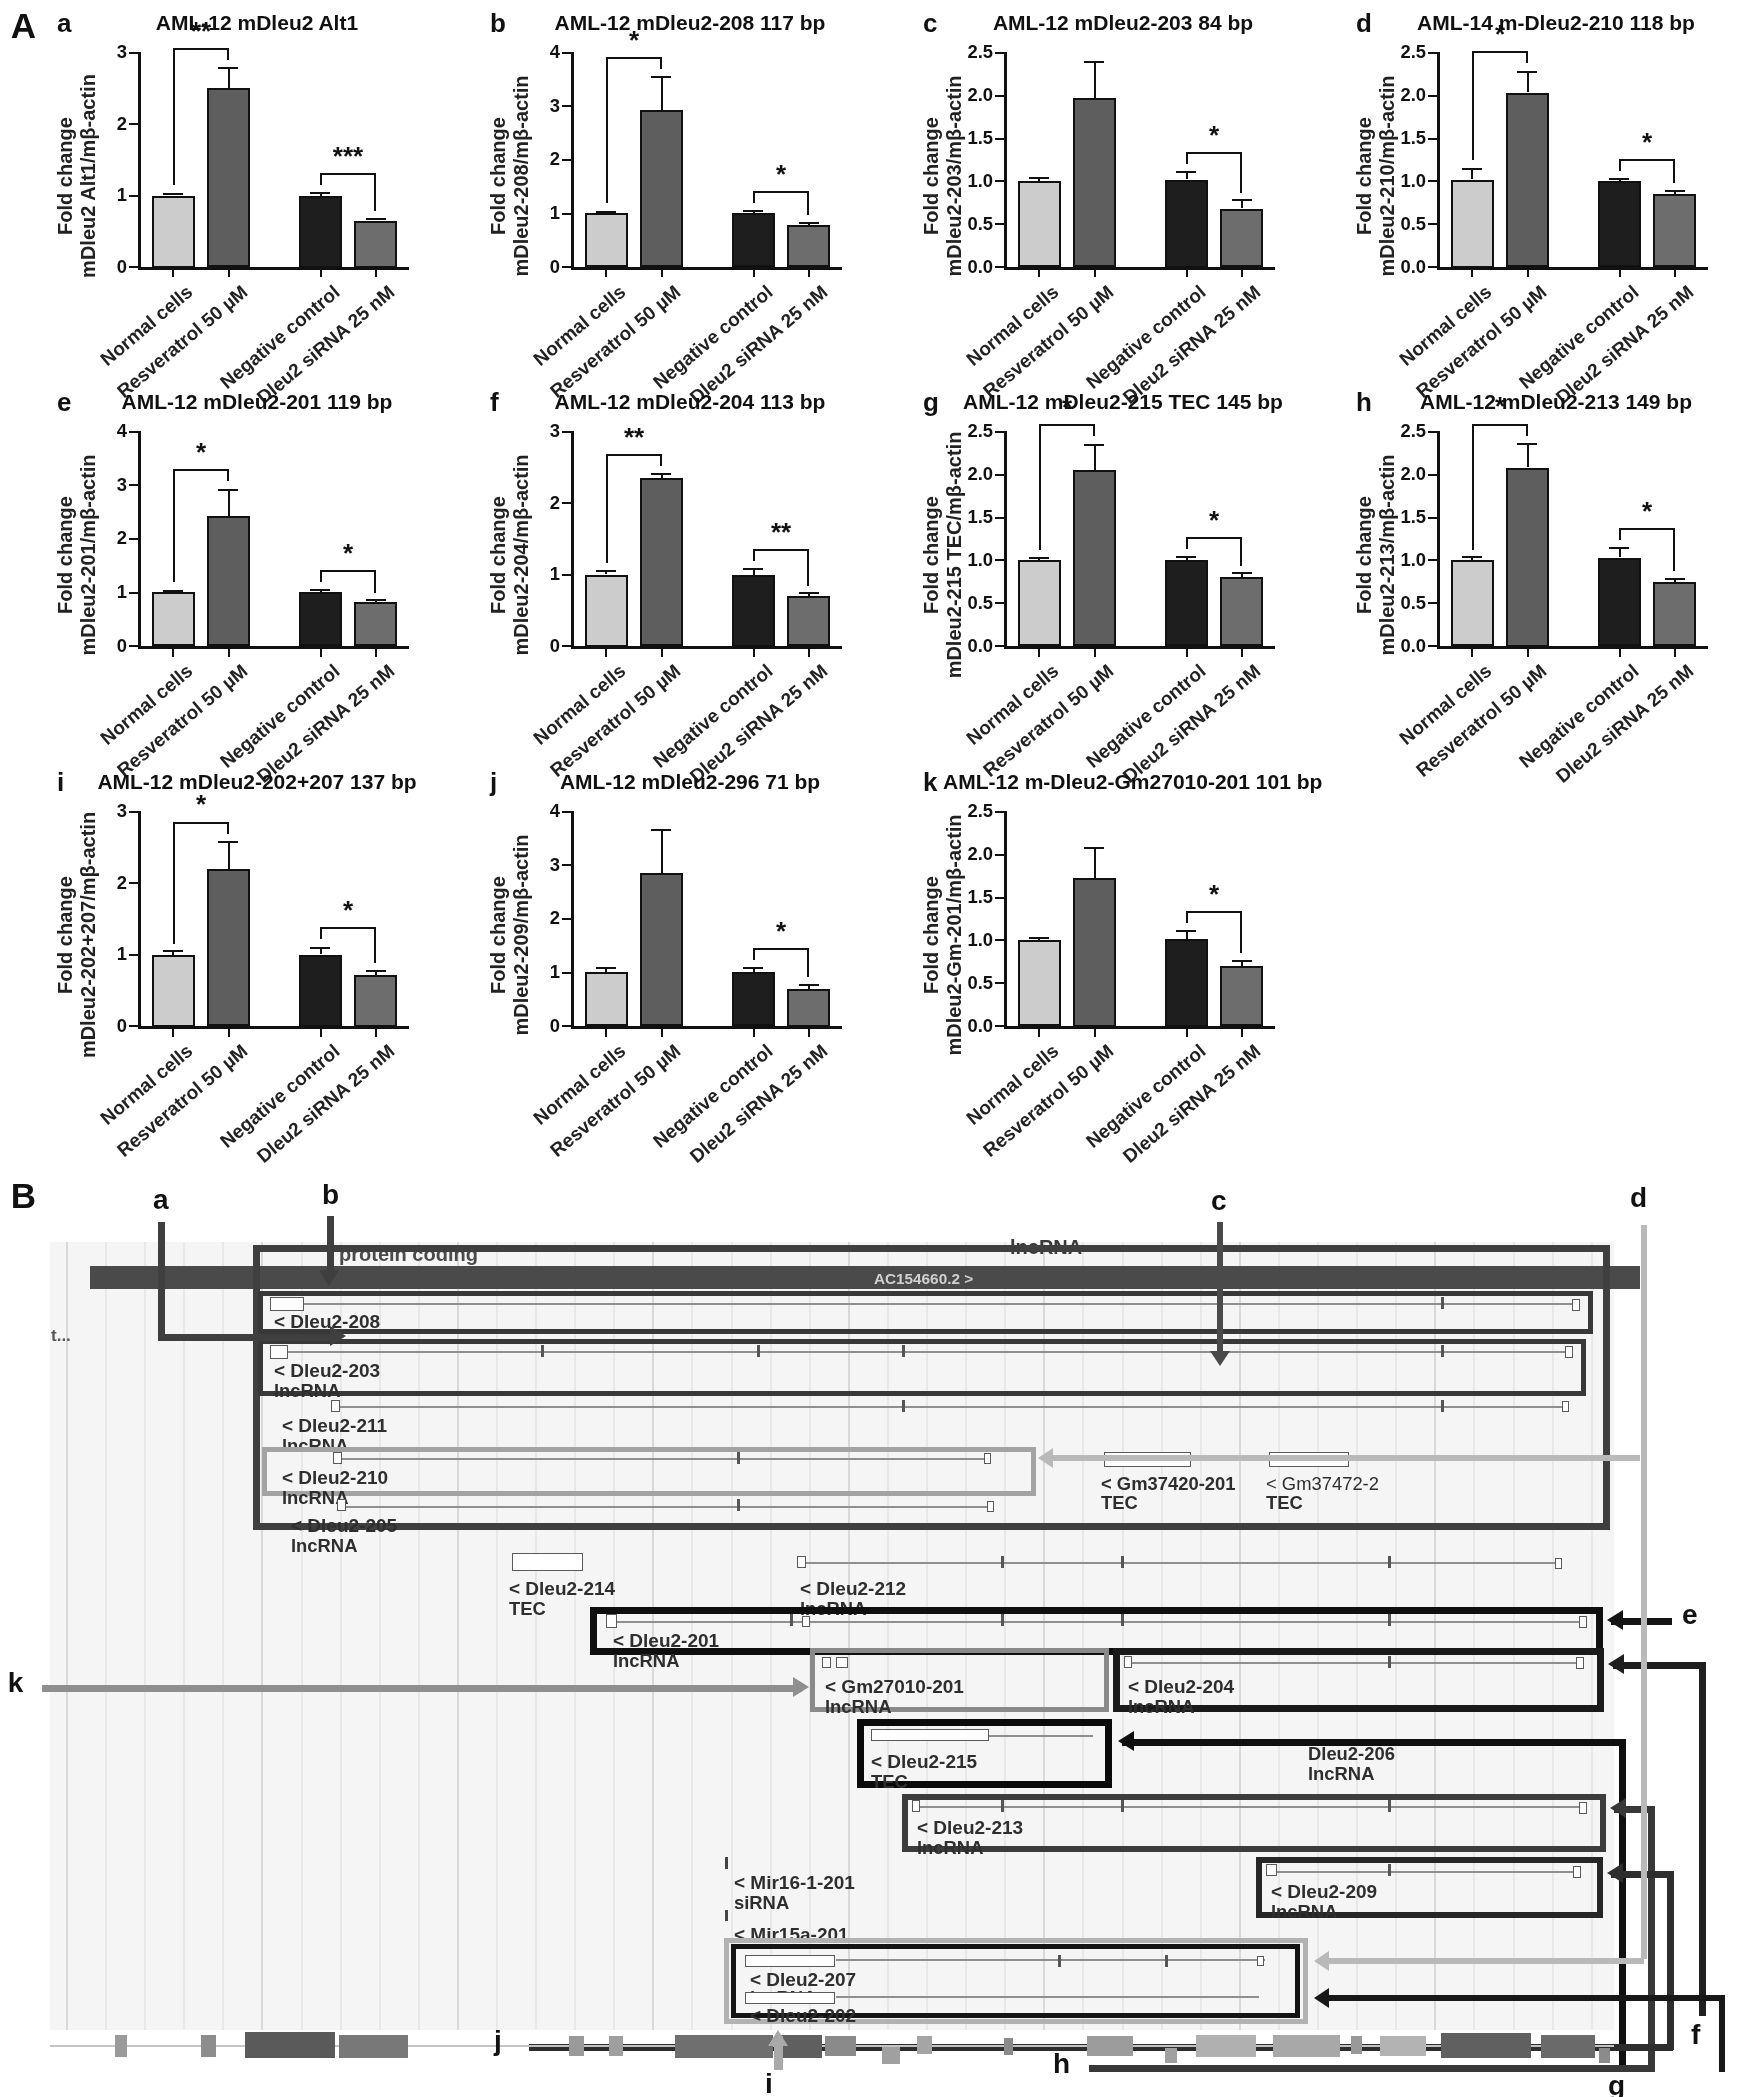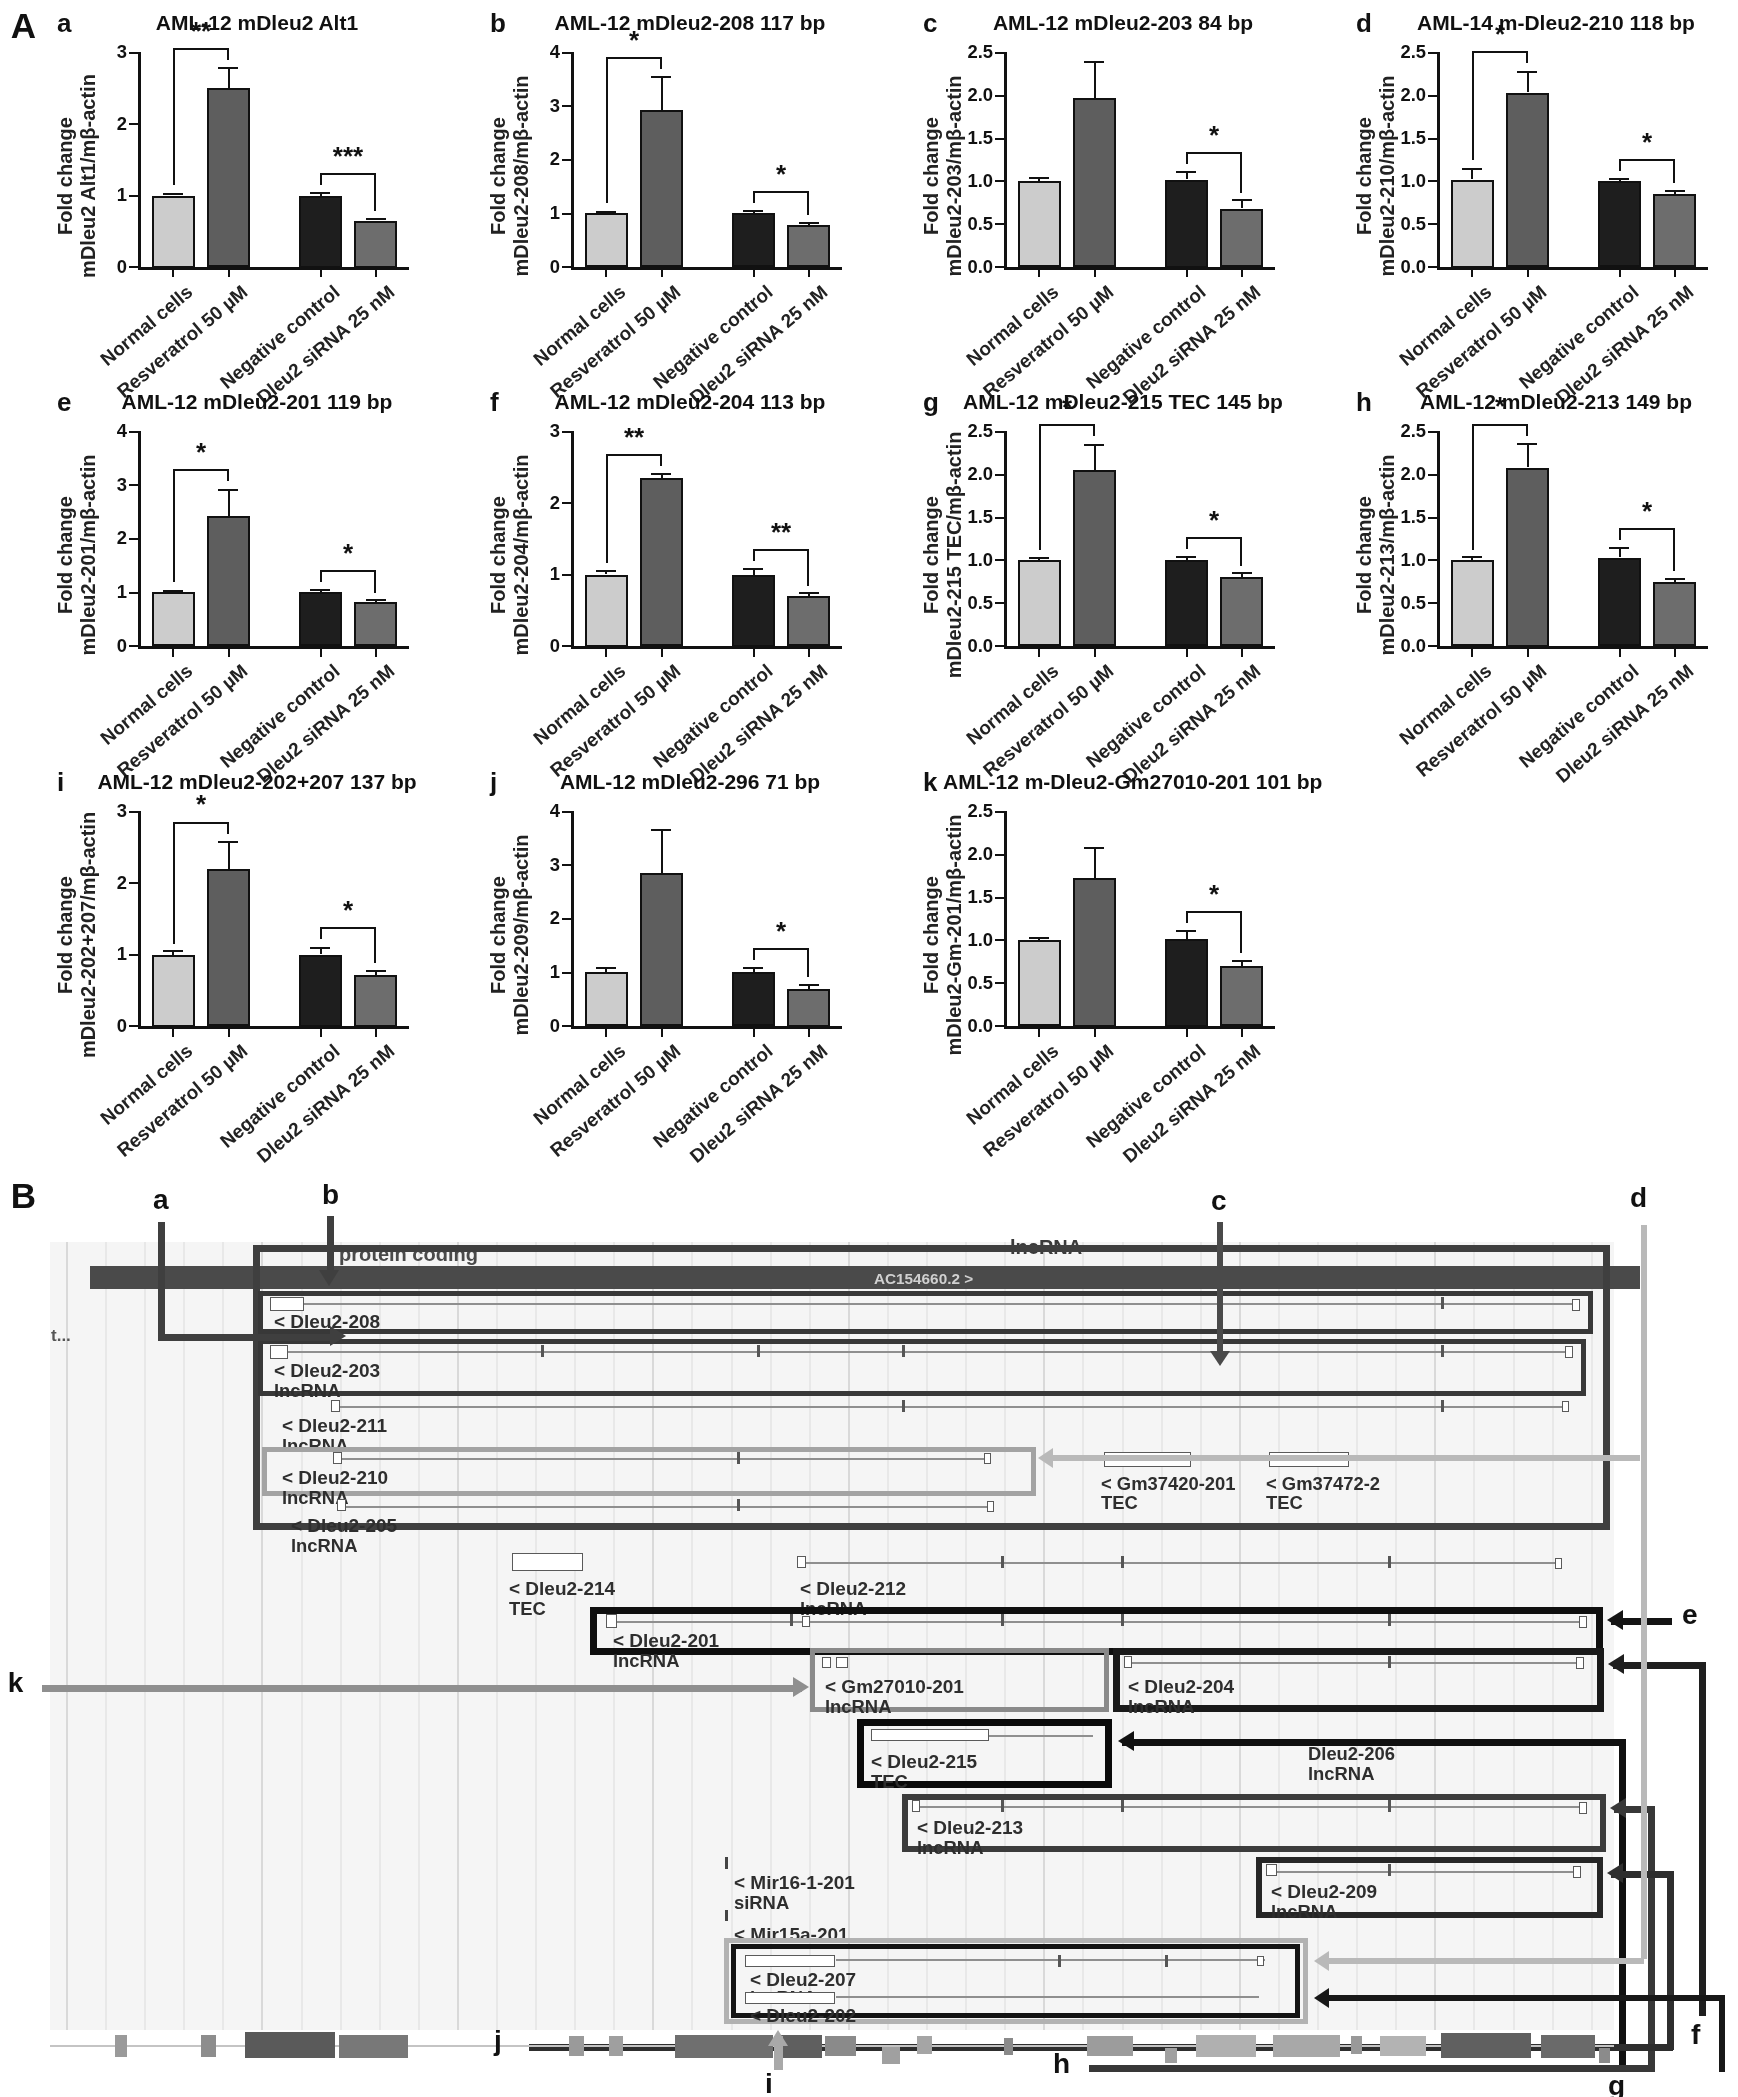--- a/index.html
+++ b/index.html
@@ -601,21 +601,21 @@
       <div style="position: absolute; left: 333px; top: 1458px; width: 656px; height: 2.3px; background: rgb(143, 143, 143);"></div>
       <div style="position: absolute; left: 333px; top: 1452px; width: 9.2px; height: 12.3px; background: rgb(255, 255, 255); border: 1.5px solid rgb(90, 90, 90); box-sizing: border-box;"></div>
       <div style="position: absolute; left: 737px; top: 1452px; width: 3.1px; height: 12.3px; background: rgb(85, 85, 85);"></div>
       <div style="position: absolute; left: 984px; top: 1453px; width: 7px; height: 10.7px; background: rgb(255, 255, 255); border: 1.5px solid rgb(90, 90, 90); box-sizing: border-box;"></div>
       <div style="position: absolute; left: 282px; top: 1467px; font-size: 19px; font-weight: 600; color: rgb(46, 46, 46); white-space: nowrap;">&lt; Dleu2-210</div>
       <div style="position: absolute; left: 282px; top: 1487px; font-size: 18.4px; font-weight: 600; color: rgb(46, 46, 46); white-space: nowrap;">lncRNA</div>
       <div style="position: absolute; left: 1104px; top: 1452px; width: 87px; height: 15.3px; background: rgb(255, 255, 255); border: 1.5px solid rgb(90, 90, 90); box-sizing: border-box;"></div>
       <div style="position: absolute; left: 1101px; top: 1473px; font-size: 18.4px; font-weight: 600; color: rgb(46, 46, 46); white-space: nowrap;">&lt; Gm37420-201</div>
       <div style="position: absolute; left: 1101px; top: 1492px; font-size: 18.4px; font-weight: 600; color: rgb(46, 46, 46); white-space: nowrap;">TEC</div>
       <div style="position: absolute; left: 1269px; top: 1452px; width: 80px; height: 15.3px; background: rgb(255, 255, 255); border: 1.5px solid rgb(90, 90, 90); box-sizing: border-box;"></div>
-      <div style="position: absolute; left: 1266px; top: 1473px; font-size: 18.4px; font-weight: 700; color: rgb(46, 46, 46); white-space: nowrap;">&lt; Gm37472-2</div>
+      <div style="position: absolute; left: 1266px; top: 1473px; font-size: 18.4px; font-weight: 400; color: rgb(46, 46, 46); white-space: nowrap;">&lt; Gm37472-2</div>
       <div style="position: absolute; left: 1266px; top: 1492px; font-size: 18.4px; font-weight: 600; color: rgb(46, 46, 46); white-space: nowrap;">TEC</div>
       <div style="position: absolute; left: 1044px; top: 1455px; width: 596px; height: 6.1px; background: rgb(185, 185, 185);"></div>
       <div style="position: absolute; width: 0px; height: 0px; left: 1038px; top: 1448px; border-top: 10px solid transparent; border-bottom: 10px solid transparent; border-right: 15.3px solid rgb(185, 185, 185);"></div>
       <div style="position: absolute; left: 337px; top: 1506px; width: 656px; height: 2.3px; background: rgb(143, 143, 143);"></div>
       <div style="position: absolute; left: 337px; top: 1499px; width: 9.2px; height: 12.3px; background: rgb(255, 255, 255); border: 1.5px solid rgb(90, 90, 90); box-sizing: border-box;"></div>
       <div style="position: absolute; left: 737px; top: 1499px; width: 3.1px; height: 12.3px; background: rgb(85, 85, 85);"></div>
       <div style="position: absolute; left: 987px; top: 1501px; width: 7px; height: 10.7px; background: rgb(255, 255, 255); border: 1.5px solid rgb(90, 90, 90); box-sizing: border-box;"></div>
       <div style="position: absolute; left: 291px; top: 1515px; font-size: 19px; font-weight: 600; color: rgb(46, 46, 46); white-space: nowrap;">&lt; Dleu2-205</div>
       <div style="position: absolute; left: 291px; top: 1535px; font-size: 18.4px; font-weight: 600; color: rgb(46, 46, 46); white-space: nowrap;">lncRNA</div>
       <div style="position: absolute; left: 512px; top: 1553px; width: 71px; height: 18.4px; background: rgb(255, 255, 255); border: 1.5px solid rgb(90, 90, 90); box-sizing: border-box;"></div>

